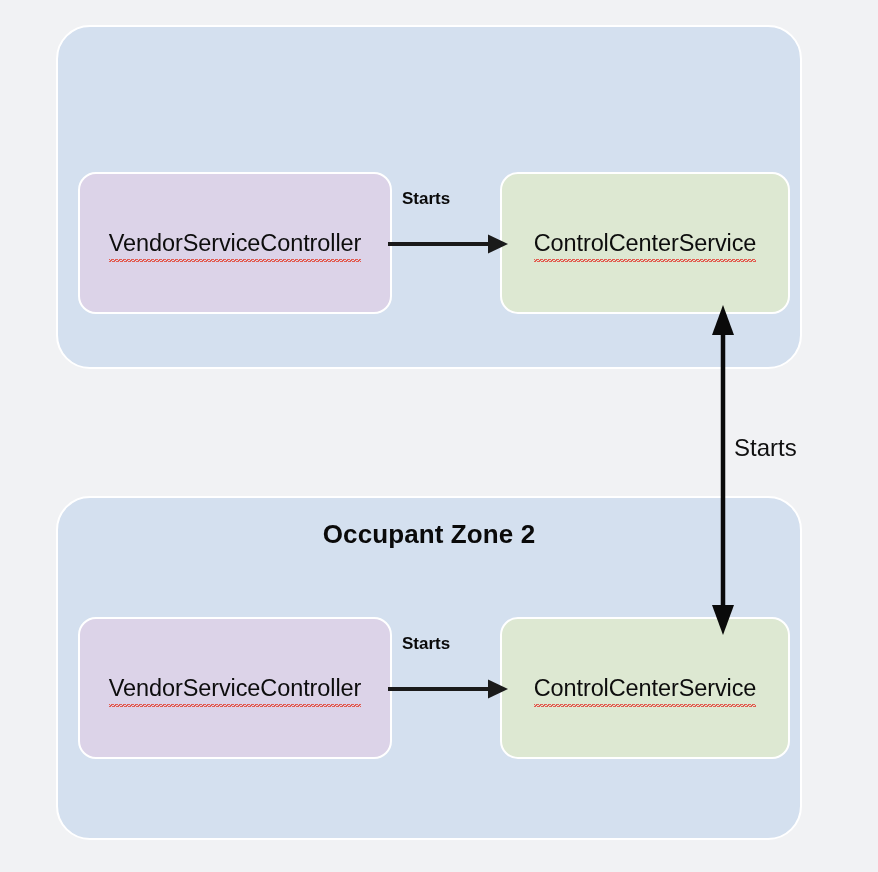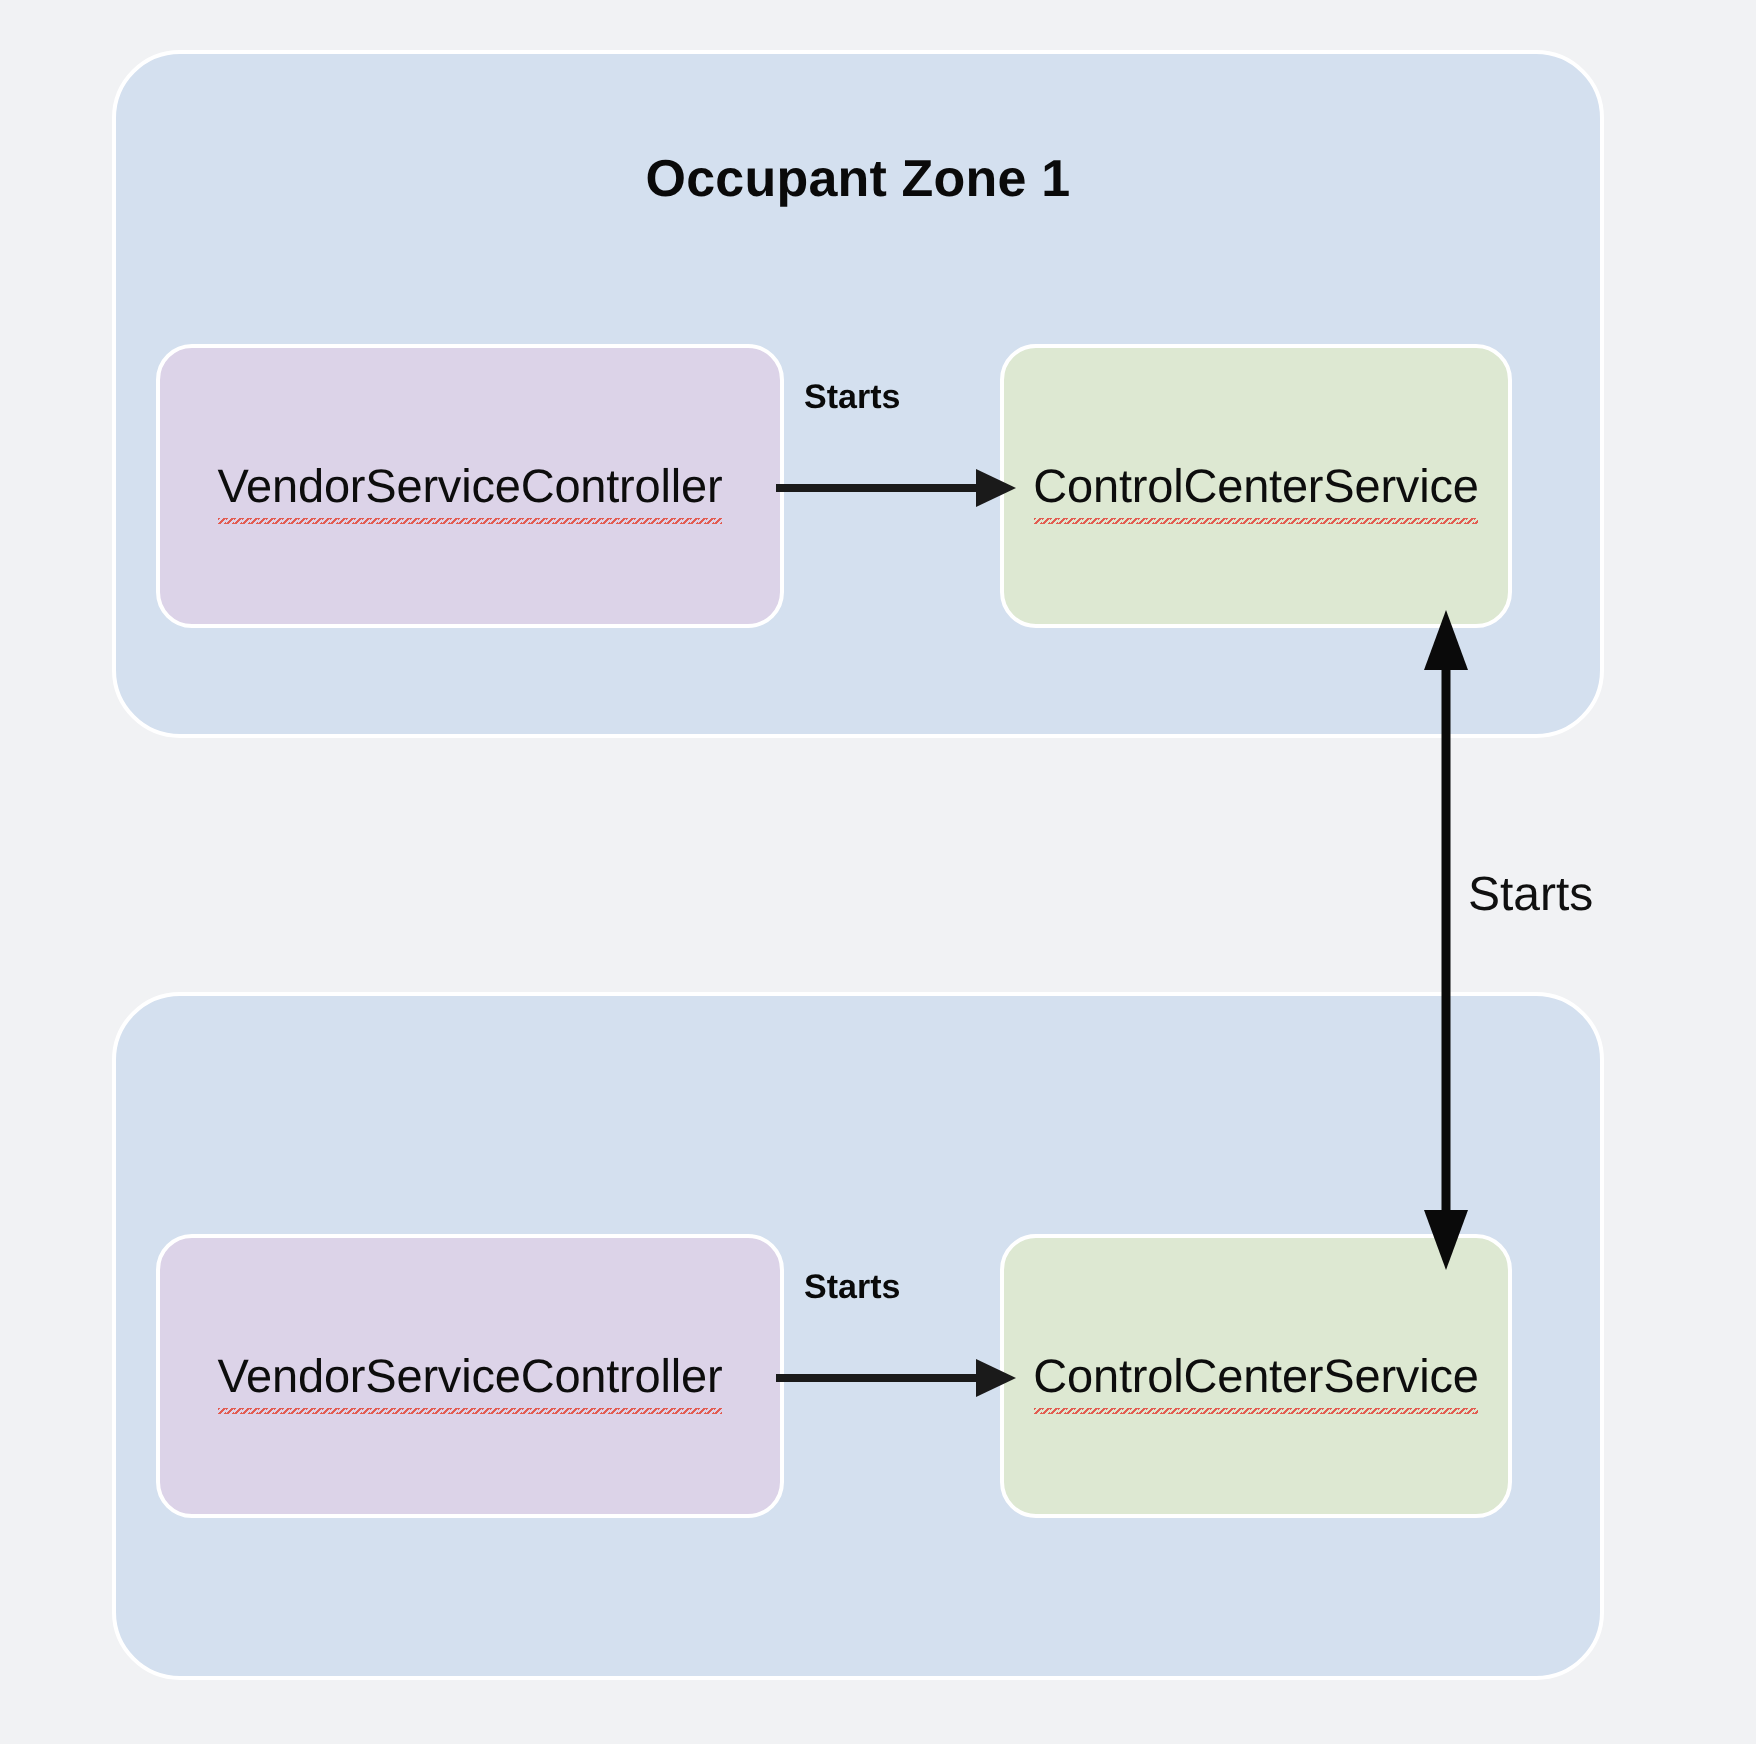--- a/index.html
+++ b/index.html
@@ -57,21 +57,21 @@
   }
   .node-vendor {
     background: #dcd3e8;
     left: 20px;
     width: 314px;
     height: 142px;
   }
   .node-control {
     background: #dde8d2;
     left: 442px;
-    width: 256px;
+    width: 290px;
     height: 142px;
   }
   #zone-1 .node-vendor,
   #zone-1 .node-control { top: 145px; }
   #zone-2 .node-vendor,
   #zone-2 .node-control { top: 119px; }
 
   .node-label {
     font-size: 23.5px;
     color: #0d0d0d;
@@ -132,40 +132,40 @@
     white-space: nowrap;
   }
 </style>
 </head>
 <body>
 
 <div id="canvas">
 
   <div class="zone" id="zone-1">
 
-    <div class="zone-title">Occupant Zone 1</div>
 
     <div class="node node-vendor">
       <span class="node-label">VendorServiceController</span>
     </div>
 
     <div class="node node-control">
       <span class="node-label">ControlCenterService</span>
     </div>
 
     <span class="edge-label">Starts</span>
 
     <svg class="arrow-h" viewBox="0 0 120 30">
       <line x1="0" y1="15" x2="102" y2="15" stroke="#1a1a1a" stroke-width="4"></line>
       <polygon points="100,5.5 120,15 100,24.5" fill="#1a1a1a"></polygon>
     </svg>
   </div>
 
   <div class="zone" id="zone-2">
 
+    <div class="zone-title">Occupant Zone 2</div>
 
     <div class="node node-vendor">
       <span class="node-label">VendorServiceController</span>
     </div>
 
     <div class="node node-control">
       <span class="node-label">ControlCenterService</span>
     </div>
 
     <span class="edge-label">Starts</span>

